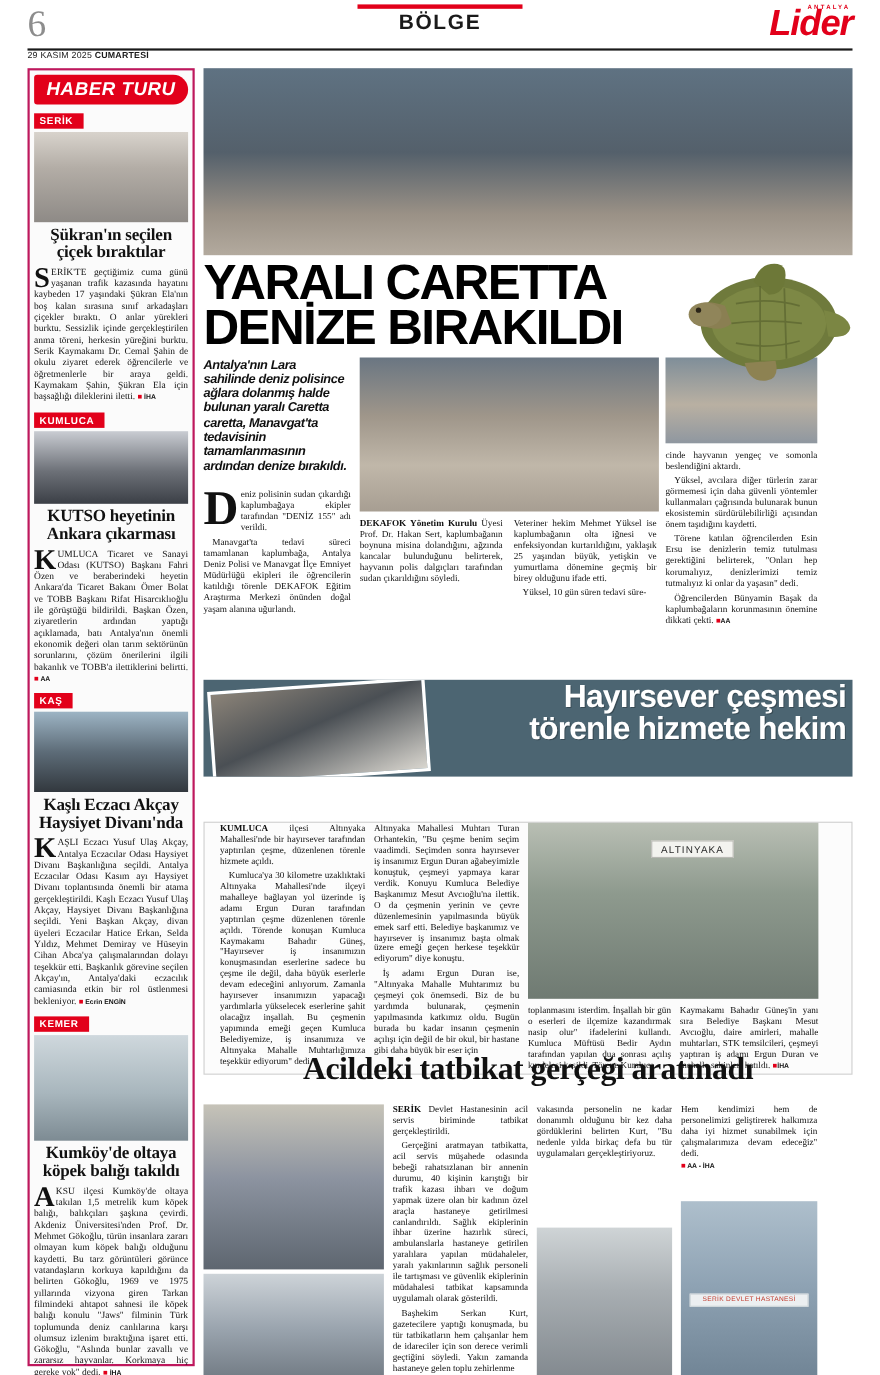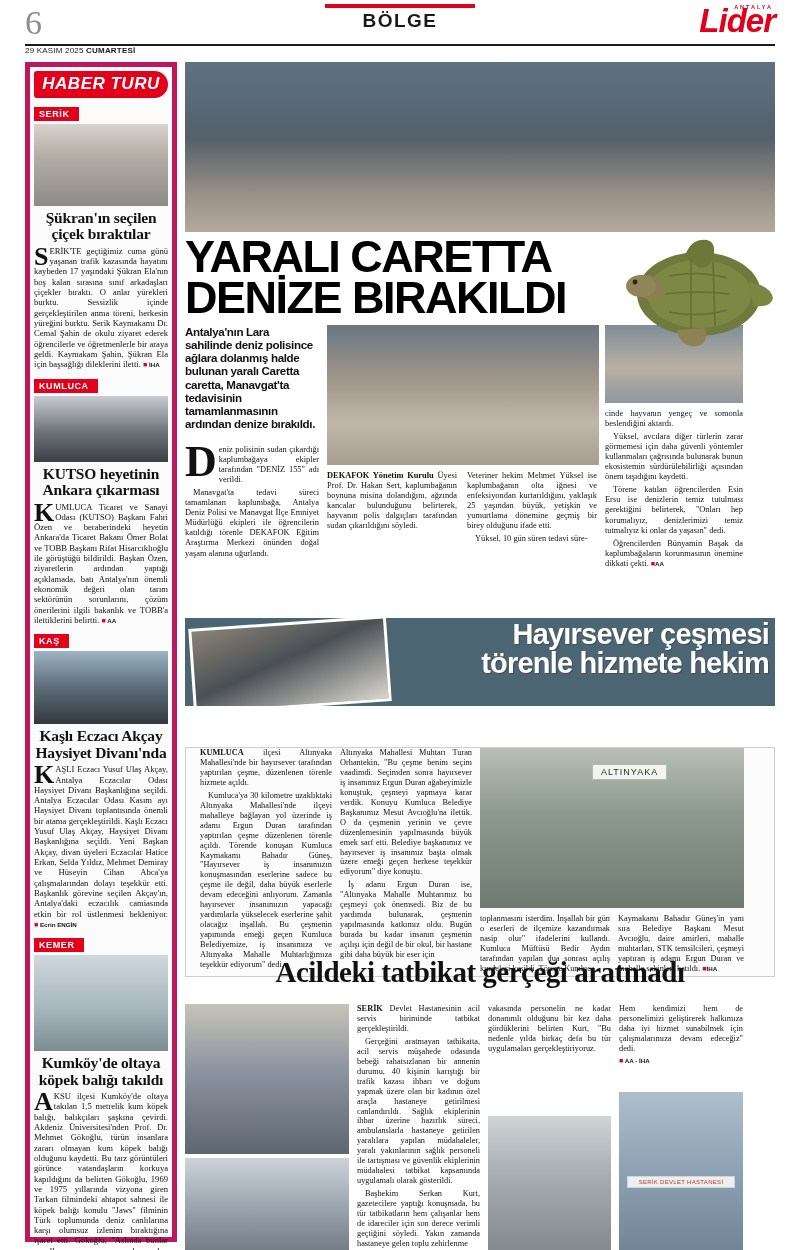--- a/index.html
+++ b/index.html
@@ -47,21 +47,21 @@
     font-size:8px;color:#1a1a1a;letter-spacing:.2px;
   }
   .mast-date b{font-weight:bold;}
 
   
   .body-grid{position:absolute;top:62px;left:25px;right:25px;bottom:8px;}
 
   
   .sidebar{
     position:absolute;left:0;top:0;width:152px;bottom:0;
-    border:5px solid #be185d;background:#fbfbfb;box-sizing:border-box;padding:4px;
+    border:2px solid #be185d;background:#fbfbfb;box-sizing:border-box;padding:4px;
   }
   .haber-turu{
     background:#e2001a;color:#fff;
     font-family:"Liberation Sans",sans-serif;font-weight:bold;font-style:italic;
     font-size:17px;letter-spacing:.5px;text-align:center;
     padding:3px 0 4px;border-radius:3px 14px 14px 3px;
     margin-bottom:5px;
   }
   .tagline{
     background:#e2001a;color:#fff;display:inline-block;
@@ -100,21 +100,21 @@
     margin-top:4px;position:relative;z-index:2;
   }
   .s1-headline div{white-space:nowrap;}
   .turtle{
     position:absolute;right:-4px;top:176px;width:180px;height:112px;z-index:3;
   }
   .s1-mid{position:relative;margin-top:6px;height:232px;}
   .lead{
     position:absolute;left:0;top:0;width:134px;
     font-family:"Liberation Sans",sans-serif;font-weight:bold;
-    font-size:11.6px;line-height:1.14;letter-spacing:-.35px;
+    font-size:11.6px;line-height:1.14;letter-spacing:-.35px;font-style:italic;
   }
   .s1-col1{
     position:absolute;left:0;top:120px;width:134px;
     font-size:8.4px;line-height:1.2;text-align:justify;
   }
   .s1-col1 .dropcap{float:left;font-size:44px;line-height:33px;font-weight:bold;padding-right:2px;}
   .s1-photo2{position:absolute;left:142px;top:0;width:272px;height:140px;background:#8e9aa3;}
   .s1-photo3{position:absolute;left:420px;top:0;width:138px;height:78px;background:#86929c;}
   .s1-cap-a{position:absolute;left:142px;top:146px;width:130px;font-size:8.4px;line-height:1.2;text-align:justify;}
   .s1-cap-b{position:absolute;left:282px;top:146px;width:130px;font-size:8.4px;line-height:1.2;text-align:justify;}

